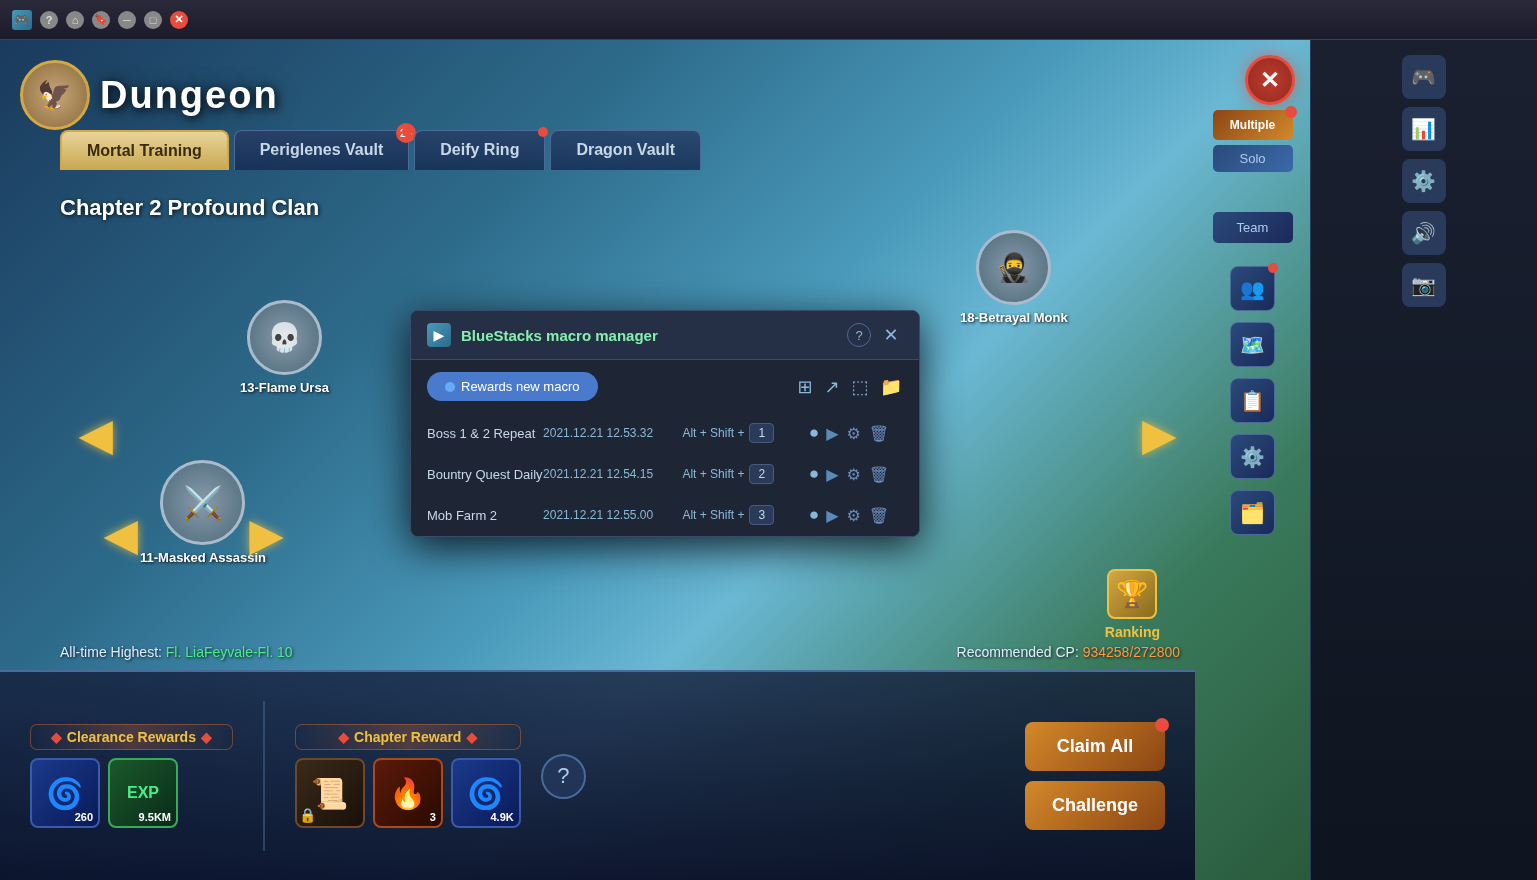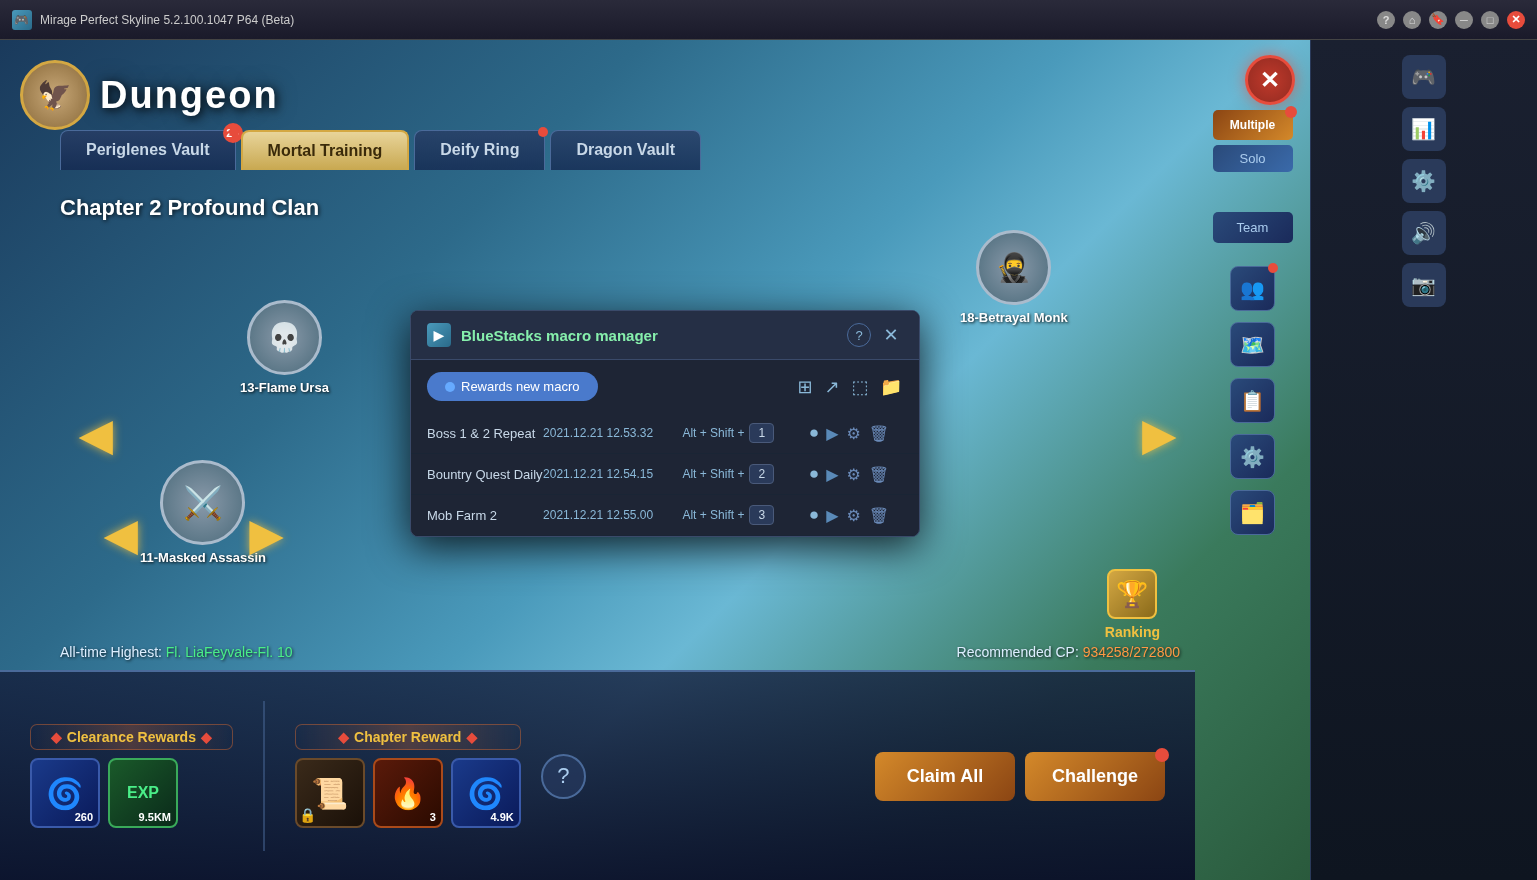--- a/index.html
+++ b/index.html
@@ -624,21 +624,20 @@
       bottom: 3px;
       left: 3px;
       font-size: 14px;
     }
   </style>
 </head>
 <body>
 
 <div class="title-bar">
   <div class="title-bar-icon">🎮</div>
-  <span class="title-bar-text">Mirage Perfect Skyline  5.2.100.1047 P64 (Beta)</span>
   <div class="title-bar-controls">
     <button class="title-bar-btn tb-help">?</button>
     <button class="title-bar-btn" style="background:#888;color:#ddd;">⌂</button>
     <button class="title-bar-btn" style="background:#888;color:#ddd;">🔖</button>
     <button class="title-bar-btn tb-min">─</button>
     <button class="title-bar-btn tb-max">□</button>
     <button class="title-bar-btn tb-close">✕</button>
   </div>
 </div>
 
@@ -647,27 +646,27 @@
   <div class="game-bg"></div>
 
   <div class="dungeon-header">
     <div class="dungeon-avatar">🦅</div>
     <div class="dungeon-title">Dungeon</div>
   </div>
 
   <div class="game-close-btn">✕</div>
 
   <div class="tabs-container">
+    <div class="tab active">
+      <span>Mortal Training</span>
+    </div>
     <div class="tab inactive" style="position:relative;">
       <span>Periglenes Vault</span>
       <div class="tab-badge">2+</div>
       <div class="tab-dot"></div>
-    </div>
-    <div class="tab active">
-      <span>Mortal Training</span>
     </div>
     <div class="tab inactive" style="position:relative;">
       <span>Deify Ring</span>
       <div class="tab-dot"></div>
     </div>
     <div class="tab inactive">
       <span>Dragon Vault</span>
     </div>
   </div>
 
@@ -767,21 +766,21 @@
         </div>
         <div class="reward-item" style="background:linear-gradient(135deg,#1a3a8a,#0a1a5a);border-color:#3a5aaa;">
           <span style="font-size:30px;">🌀</span>
           <div class="reward-count">4.9K</div>
         </div>
       </div>
     </div>
 
     <div class="question-btn">?</div>
 
-    <div style="margin-left:auto;display:flex;gap:10px;position:relative;">
+    <div style="margin-left:auto;display:flex;flex-direction:column;gap:10px;position:relative;">
       <div class="side-red-dot" style="position:absolute;top:-4px;right:-4px;width:14px;height:14px;"></div>
       <button class="claim-all-btn">Claim All</button>
       <button class="challenge-btn">Challenge</button>
     </div>
   </div>
 
   <div class="macro-dialog">
 
     <div class="macro-dialog-header">
       <div class="macro-dialog-icon">▶</div>

